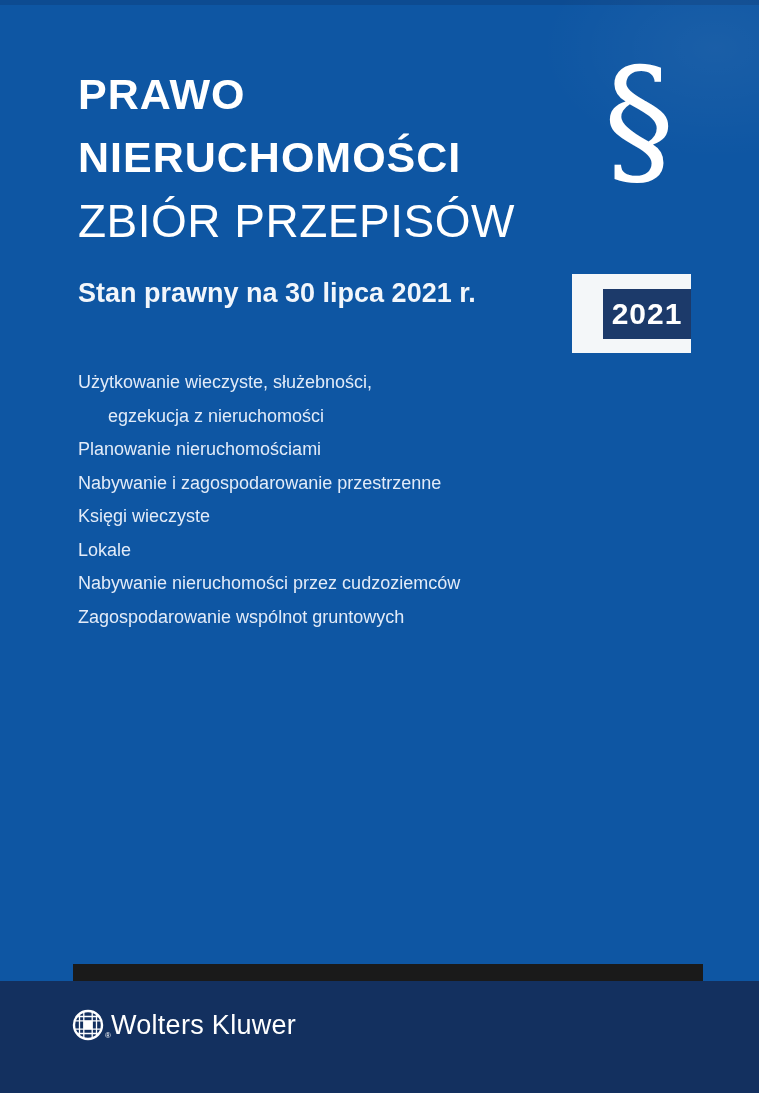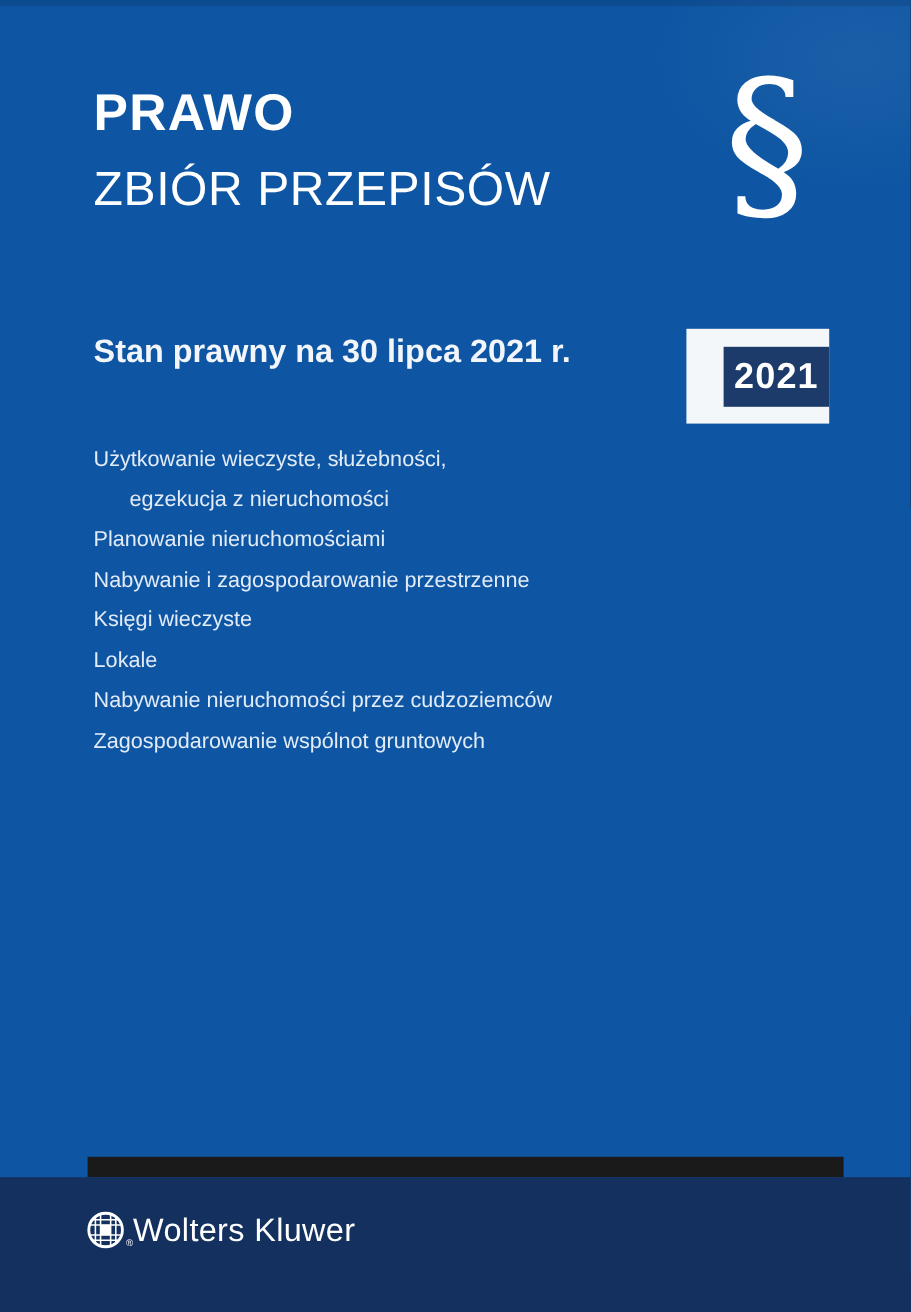--- a/index.html
+++ b/index.html
@@ -50,21 +50,21 @@
   }
   .title .t1{
     display:block;
     font-size:43px;font-weight:bold;
     letter-spacing:1px;
     line-height:63px;
     white-space:nowrap;
   }
   .title .t2{
     display:block;
-    font-size:40px;font-weight:normal;
+    font-size:46px;font-weight:normal;
     letter-spacing:0.5px;
     line-height:64px;
     white-space:nowrap;
   }
   .legal-status{
     position:absolute;left:78px;top:278px;
     font-size:27px;font-weight:bold;
     color:#f2f6fb;
     white-space:nowrap;
   }
@@ -126,20 +126,21 @@
 <body>
 
 <div class="cover">
 
   <div class="top-strip"></div>
 
   <div class="section-symbol">§</div>
 
   <h1 class="title">
     <span class="t1">PRAWO</span>
+    <span class="t1">NIERUCHOMOŚCI</span>
     <span class="t2">ZBIÓR PRZEPISÓW</span>
   </h1>
 
   <div class="legal-status">Stan prawny na 30 lipca 2021 r.</div>
 
   <div class="year-badge">
     <div class="year-inner">2021</div>
   </div>
 
   <ul class="topics">

